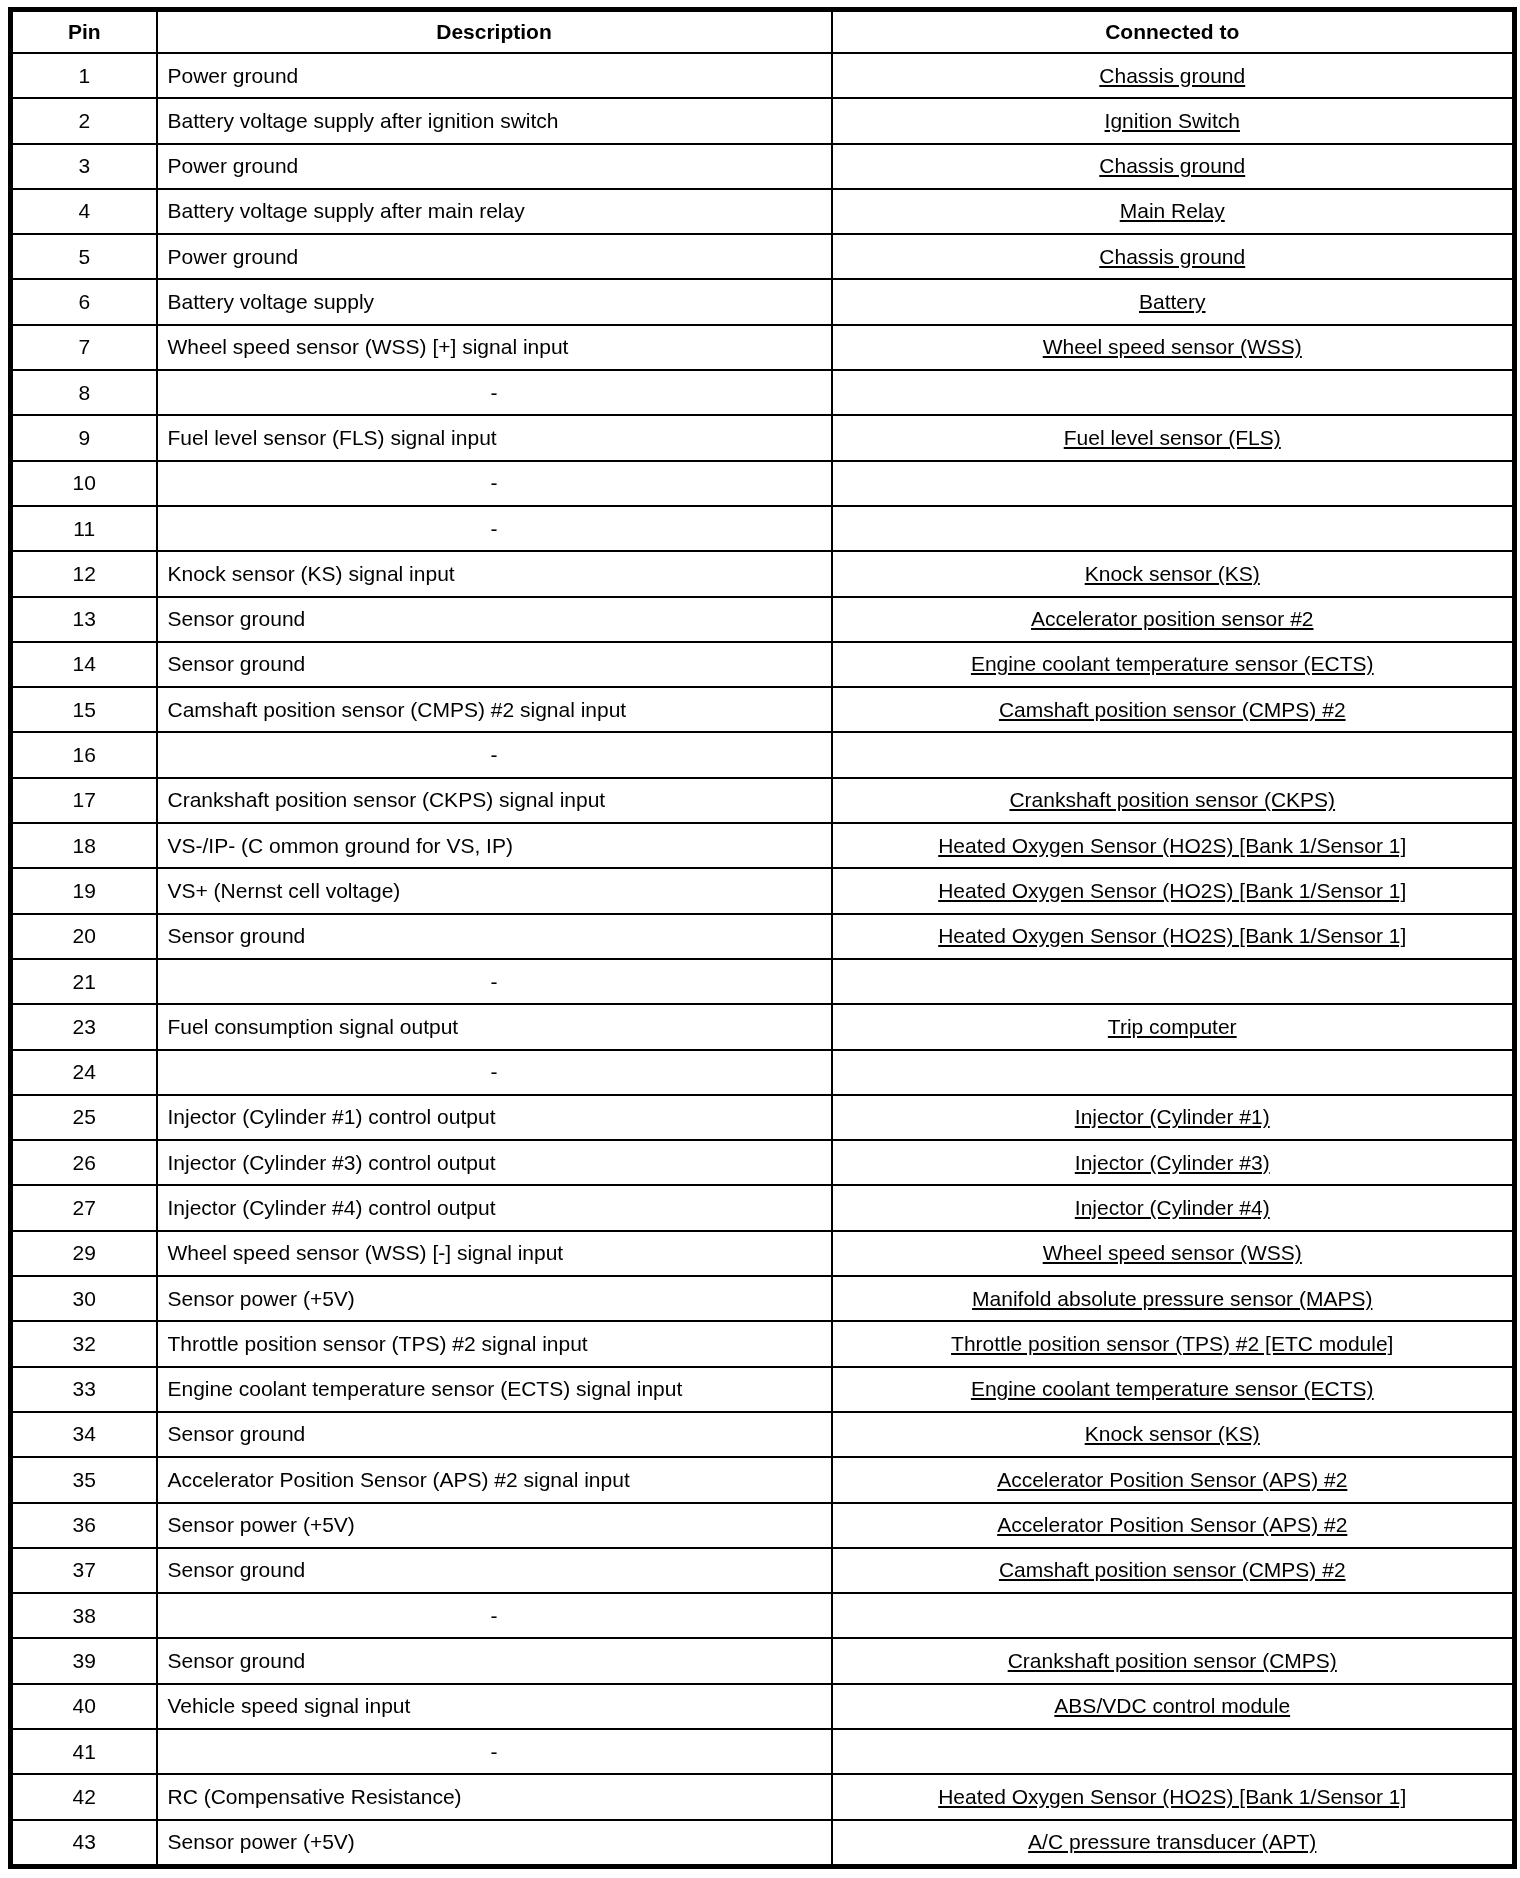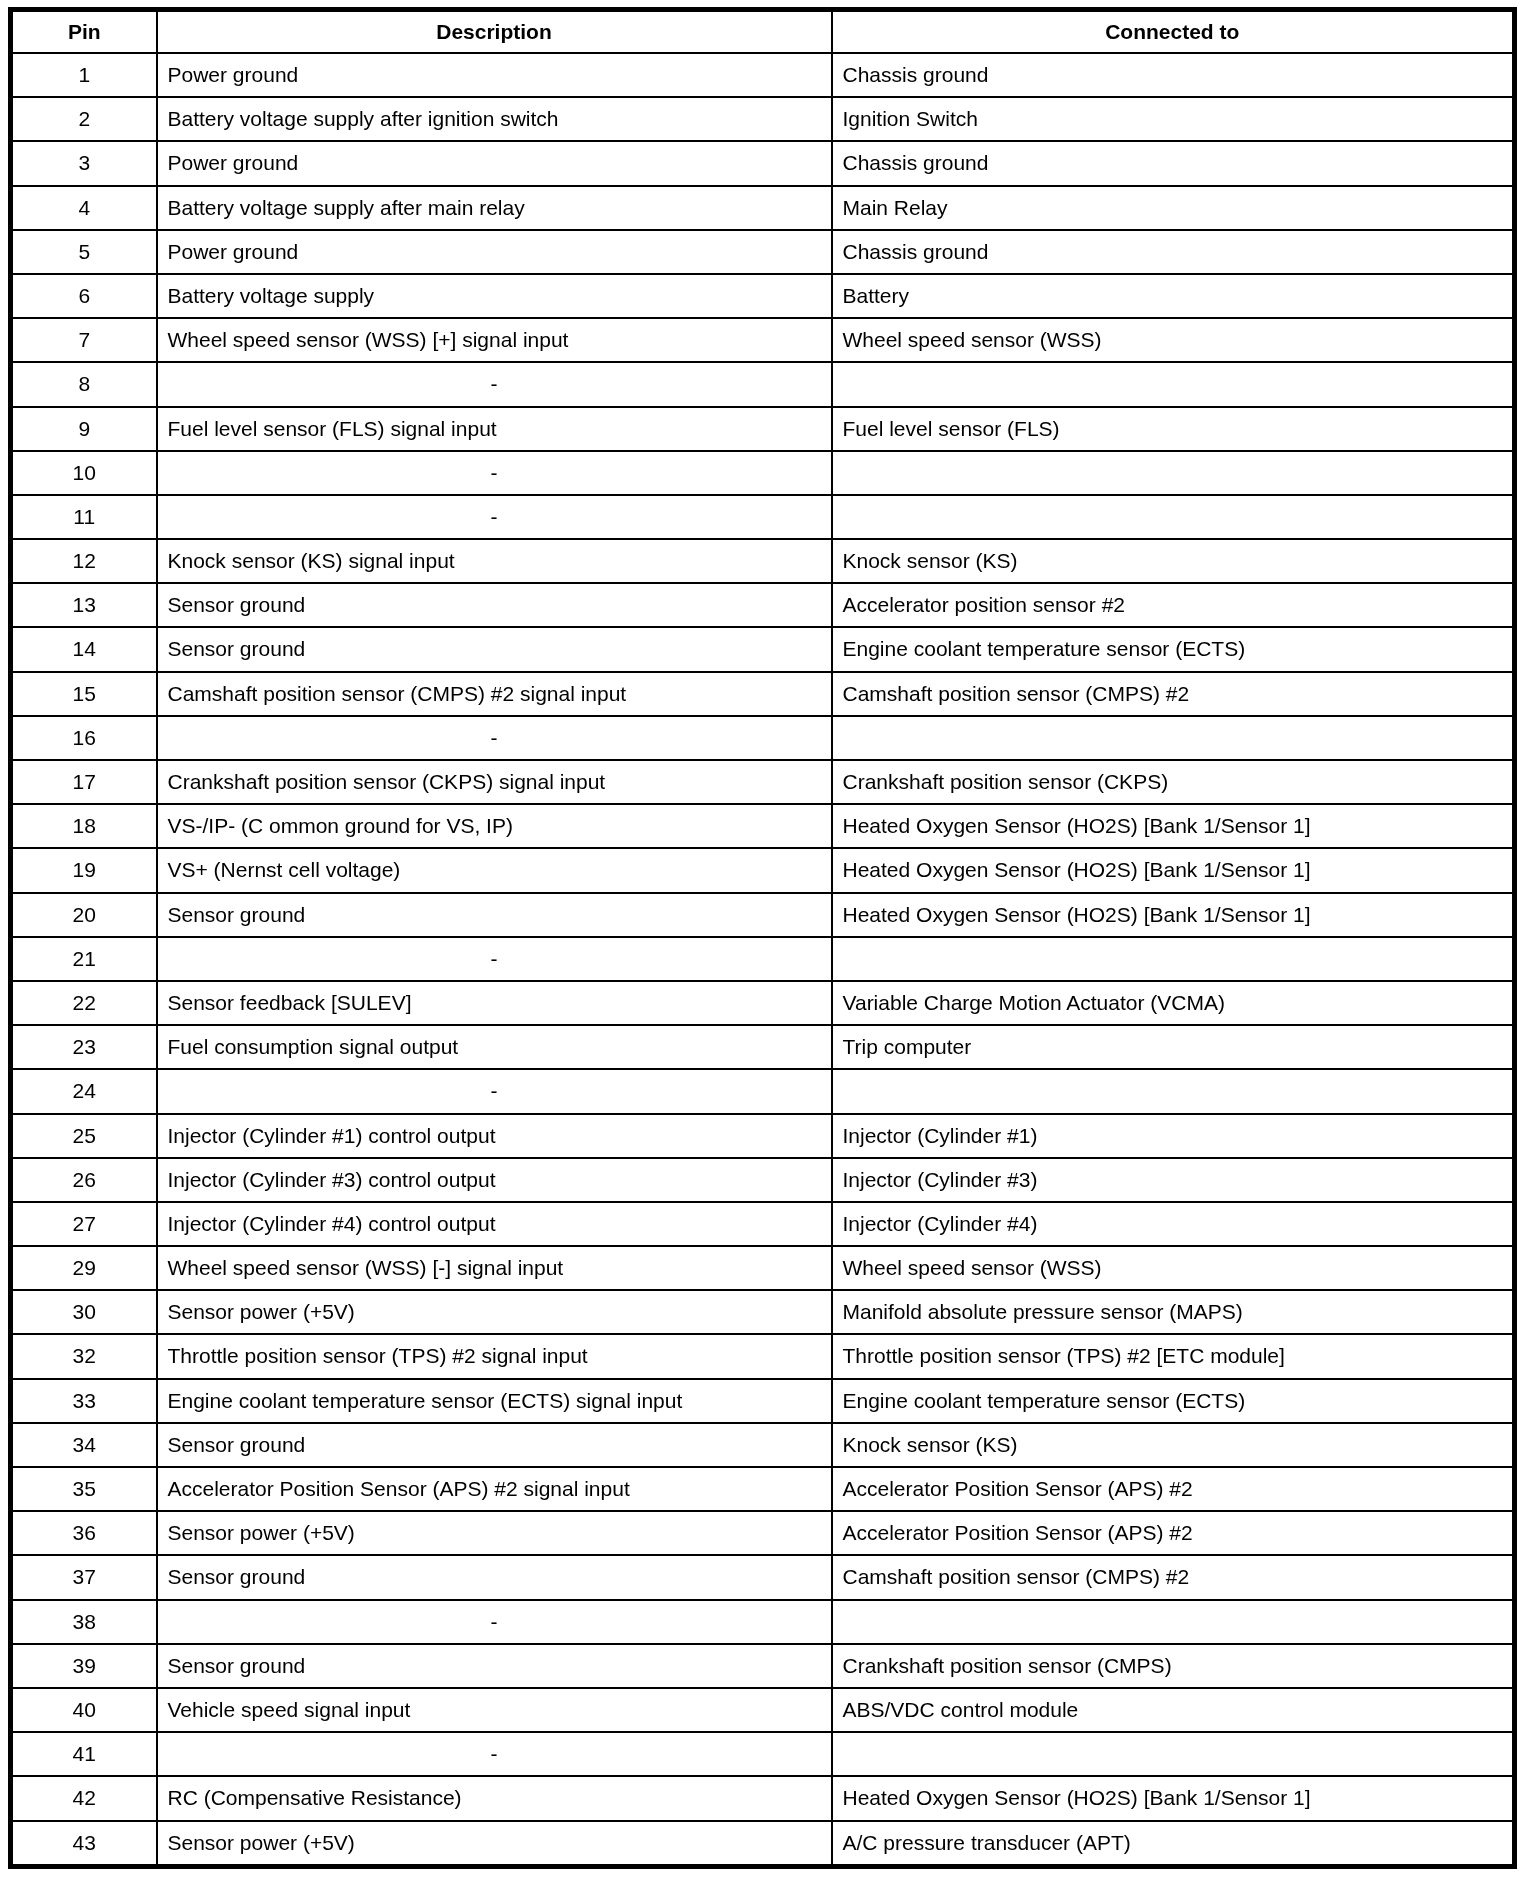--- a/index.html
+++ b/index.html
@@ -50,21 +50,22 @@
     padding: 0;
   }
   td.desc {
     text-align: left;
     margin-top: 18px;
   }
   td.desc.dash {
     text-align: center;
   }
   td.conn {
-    text-align: left;
+    text-align: center;
+    text-decoration: underline;
   }
 </style>
 </head>
 <body>
 
 <div class="page">
   <table class="pinout">
     <colgroup>
       <col style="width:146px">
       <col style="width:675px">
@@ -177,25 +178,20 @@
           <td class="pin">20</td>
           <td class="desc">Sensor ground</td>
           <td class="conn">Heated Oxygen Sensor (HO2S) [Bank 1/Sensor 1]</td>
         </tr>
         <tr>
           <td class="pin">21</td>
           <td class="desc dash">-</td>
           <td class="conn"></td>
         </tr>
         <tr>
-          <td class="pin">22</td>
-          <td class="desc">Sensor feedback [SULEV]</td>
-          <td class="conn">Variable Charge Motion Actuator (VCMA)</td>
-        </tr>
-        <tr>
           <td class="pin">23</td>
           <td class="desc">Fuel consumption signal output</td>
           <td class="conn">Trip computer</td>
         </tr>
         <tr>
           <td class="pin">24</td>
           <td class="desc dash">-</td>
           <td class="conn"></td>
         </tr>
         <tr>

